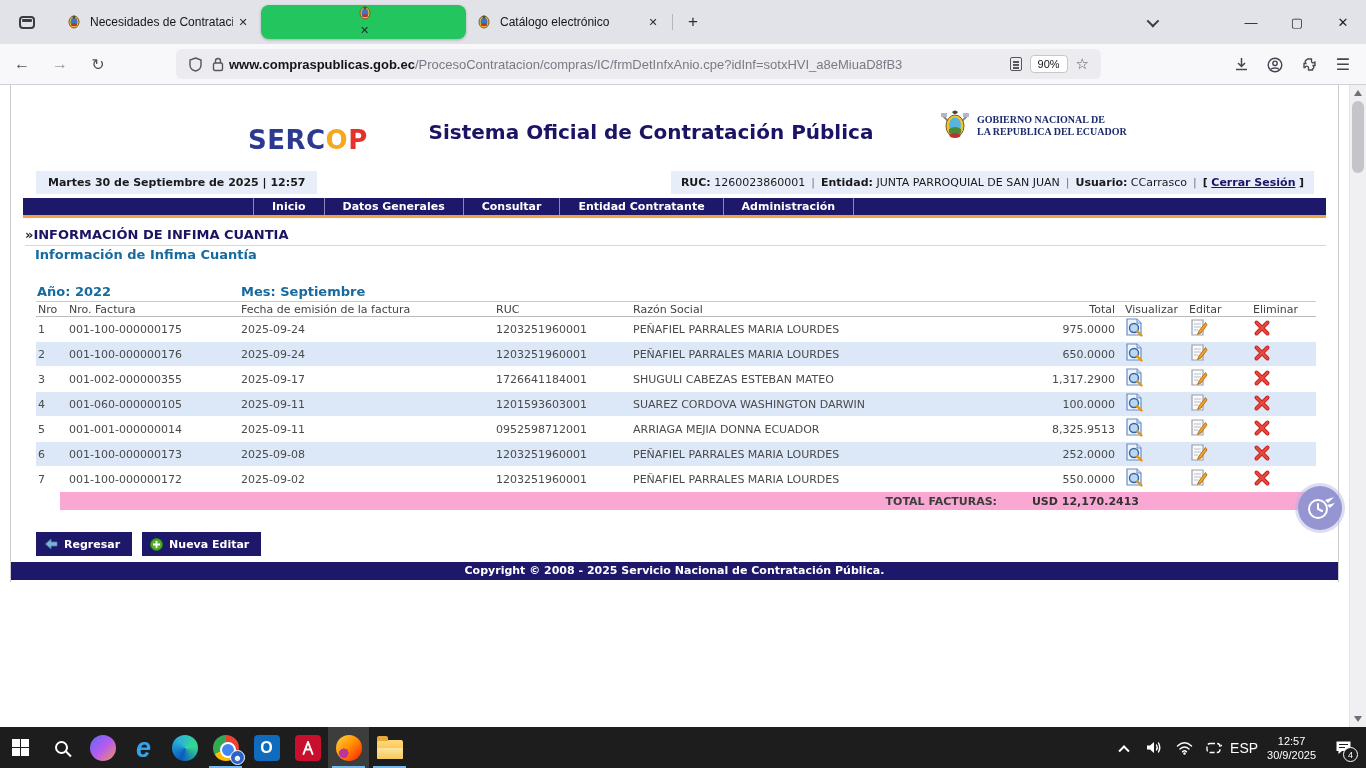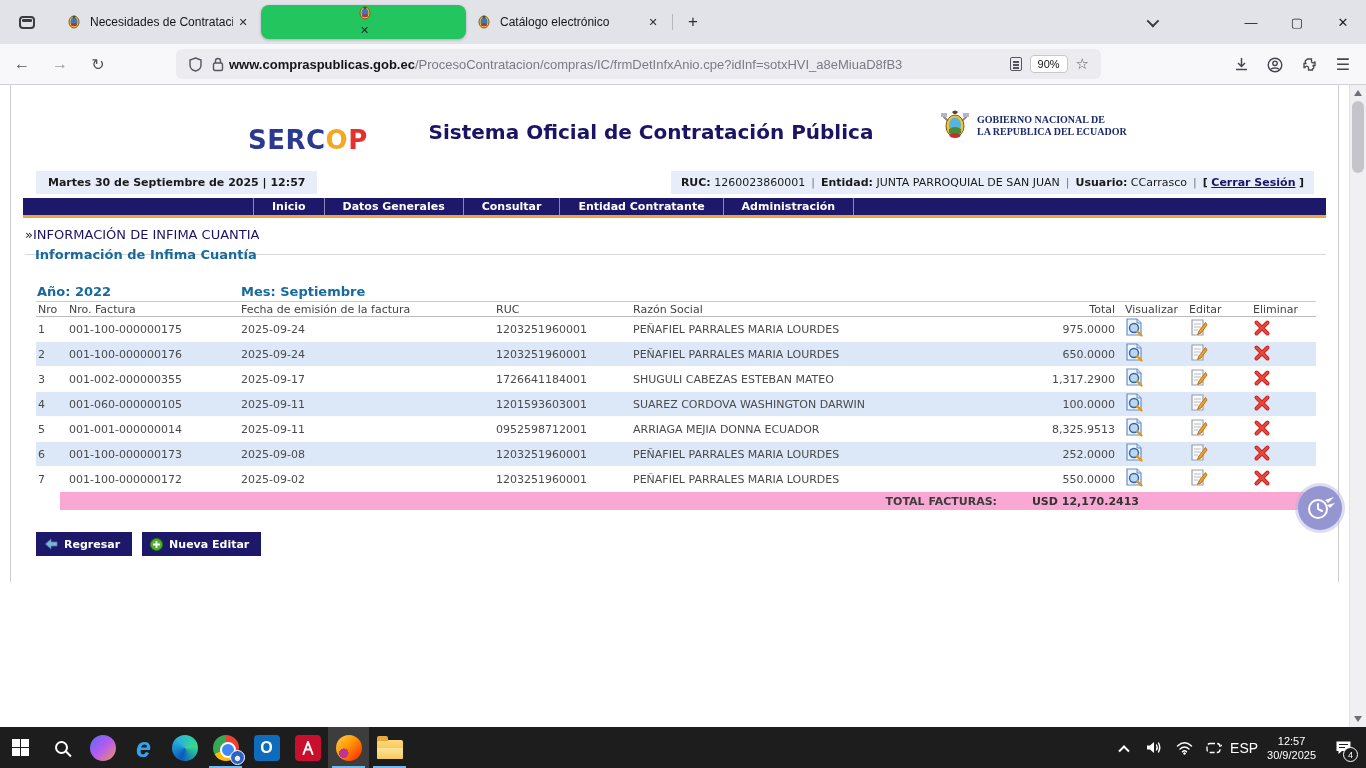--- a/index.html
+++ b/index.html
@@ -56,21 +56,21 @@
   .datebox { position:absolute; left:25px; top:86px; background:#e7eefa; padding:5px 12px; font-size:11px; font-weight:bold; color:#1a1a1a; }
   .sessionbox { position:absolute; right:24px; top:86px; background:#e7eefa; padding:5px 10px; font-size:11px; color:#1a1a1a; white-space:nowrap; }
   .sessionbox b { font-weight:bold; }
   .sep { color:#777; margin:0 6px; }
   .logout-link { color:#1b1464; font-weight:bold; text-decoration:underline; }
 
   .navbar { position:absolute; left:12px; top:113px; width:1303px; height:20px; background:#1e186b; border-bottom:3px solid #efa23d; display:flex; padding-left:230px; }
   .nav-item { color:#fff; font-size:11px; font-weight:bold; padding:0 18px; display:flex; align-items:center; border-right:1px solid #8b87b8; }
   .nav-item:first-child { border-left:1px solid #8b87b8; }
 
-  .breadcrumb { position:absolute; left:14px; top:142px; width:1301px; border-bottom:1px solid #d8d8d8; padding-bottom:12px; font-size:13px; font-weight:normal; }
+  .breadcrumb { position:absolute; left:14px; top:142px; width:1301px; border-bottom:1px solid #d8d8d8; padding-bottom:3px; font-size:13px; font-weight:bold; }
   .bc-marker { color:#222; } .bc-text { color:#1b1464; }
   .section-title { position:absolute; left:24px; top:162px; font-size:13px; font-weight:bold; color:#176a9e; }
   .warning { position:absolute; left:24px; top:182px; width:1290px; font-size:11px; font-weight:bold; color:#cc3300; }
   .yearmonth { position:absolute; left:26px; top:199px; font-size:13px; font-weight:bold; color:#176a9e; }
   .ym-year { display:inline-block; width:204px; }
 
   .dtable { position:absolute; left:25px; top:216px; width:1280px; font-size:11px; color:#4a4a4a; }
   .trow, .thead, .totrow { display:flex; align-items:center; }
   .thead { height:16px; border-top:1px solid #ccc; border-bottom:1px solid #bbb; color:#444; }
   .trow { height:25px; border-bottom:1px solid #fdfdfd; }
@@ -551,20 +551,21 @@
       </button>
       <button class="btn">
         <svg width="13" height="13" viewBox="0 0 13 13">
             <circle cx="6.5" cy="6.5" r="6" fill="#4fae2a" stroke="#2f7a16"></circle>
             <path d="M6.5 3 V10 M3 6.5 H10" stroke="#fff" stroke-width="1.8"></path>
           </svg>
         <span>Nueva Editar</span>
       </button>
     </div>
 
+    <div class="site-footer">Copyright © 2008 - 2025 Servicio Nacional de Contratación Pública.</div>
   </div>
 
   <div class="scrollbar">
     <div class="sb-arrow sb-up"></div>
     <div class="sb-thumb"></div>
     <div class="sb-arrow sb-down"></div>
   </div>
 
   <div class="overlay-widget">
     <svg width="34" height="34" viewBox="0 0 34 34">

